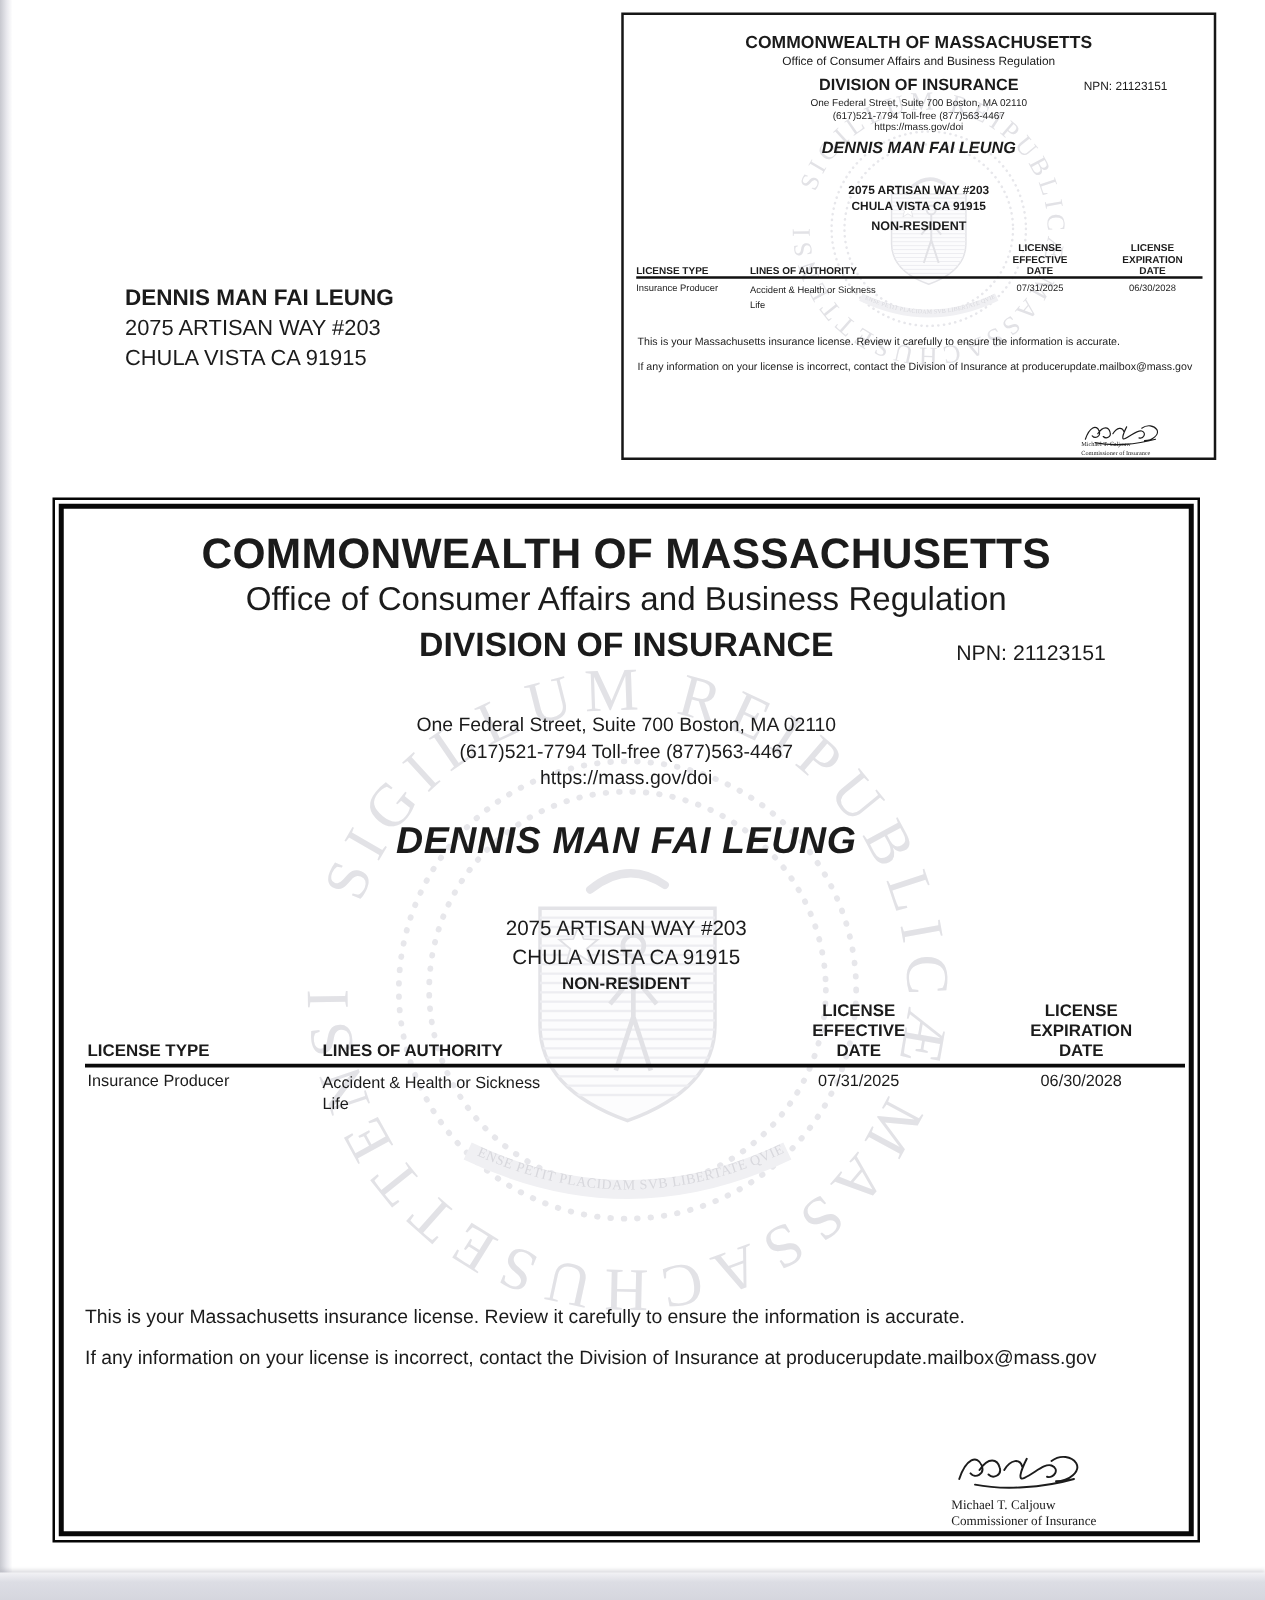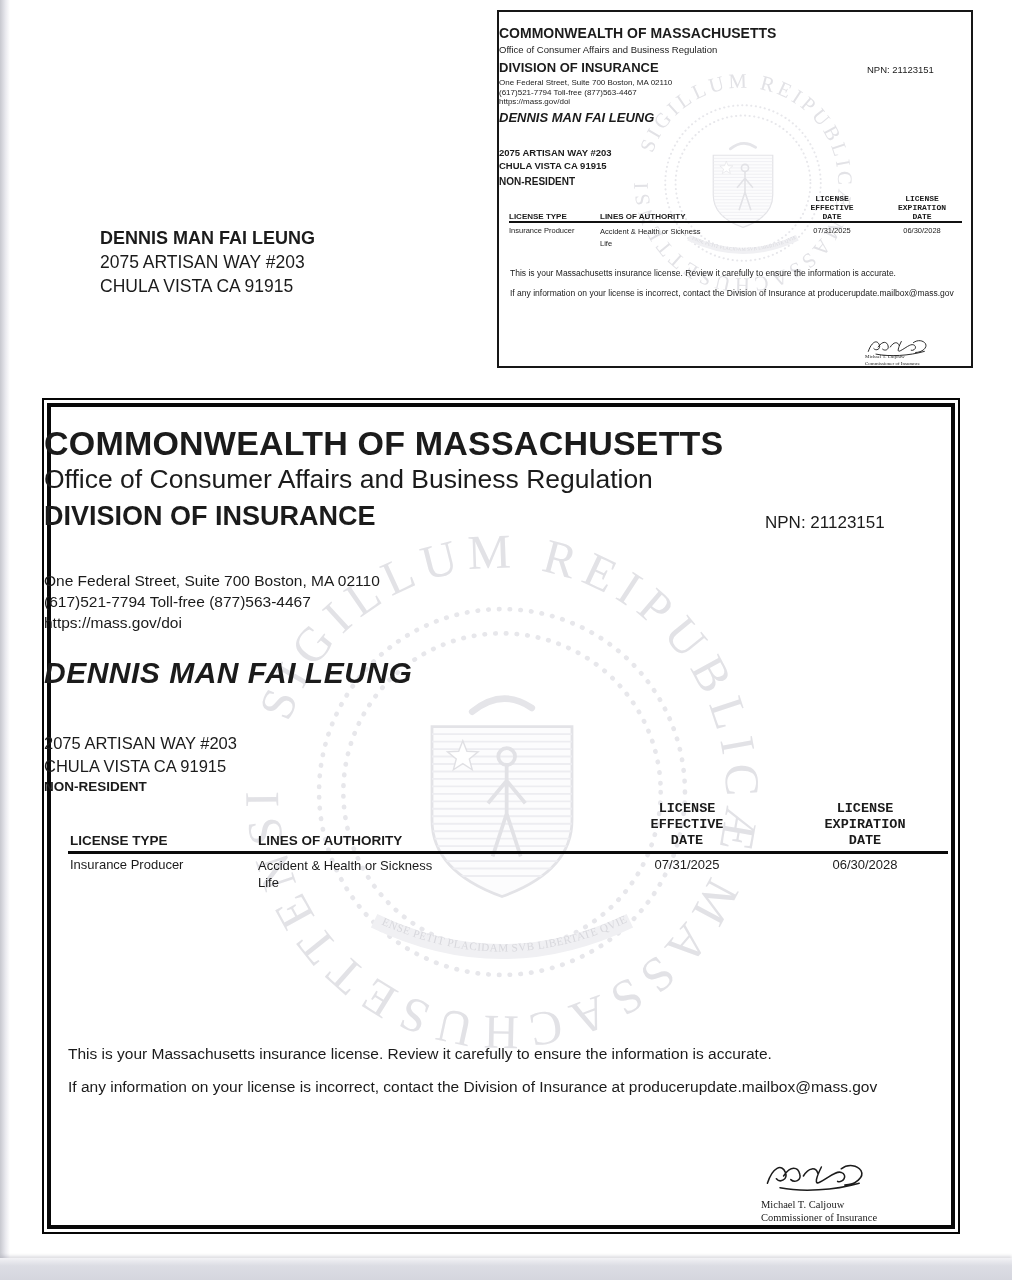--- a/index.html
+++ b/index.html
@@ -1,20 +1,20 @@
 <!DOCTYPE html>
 <html><head>
 <meta charset="utf-8">
 <style>
   html,body{margin:0;padding:0;background:#ffffff;}
   .canvas{position:relative;width:1012px;height:1280px;background:#ffffff;overflow:hidden;
           font-family:"Liberation Sans",sans-serif;color:#1b1b1b;}
   .abs{position:absolute;}
-  .ctr{left:0;right:0;}
-  .prelines{white-space:pre-line;font-family:Liberation Mono, monospace;}
+  .ctr{left:0;right:0;text-align:center;}
+  .prelines{white-space:pre-line;}
 
   
   .edge-left{left:0;top:0;width:10px;height:1280px;
              background:linear-gradient(to right,#c7c8cf 0%,#e9e9ee 55%,#ffffff 100%);}
   .edge-bottom{left:0;top:1258px;width:1012px;height:22px;
                background:linear-gradient(to bottom,#f2f2f5 0%,#dcdde4 35%,#d5d6de 100%);
                box-shadow:0 -2px 3px rgba(120,120,135,.25);}
 
   
   .mail-label{left:100px;top:226px;font-size:17.5px;line-height:24px;}

